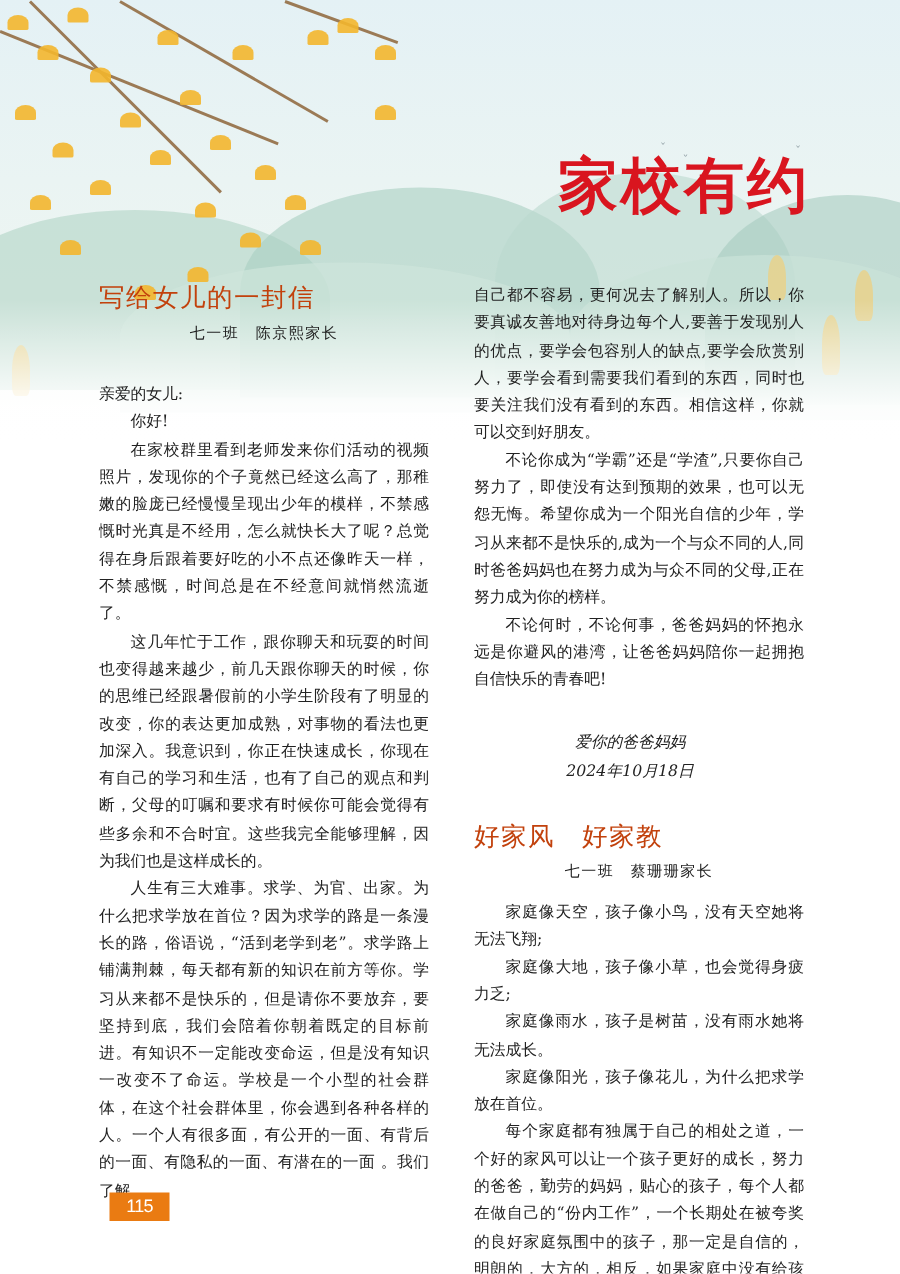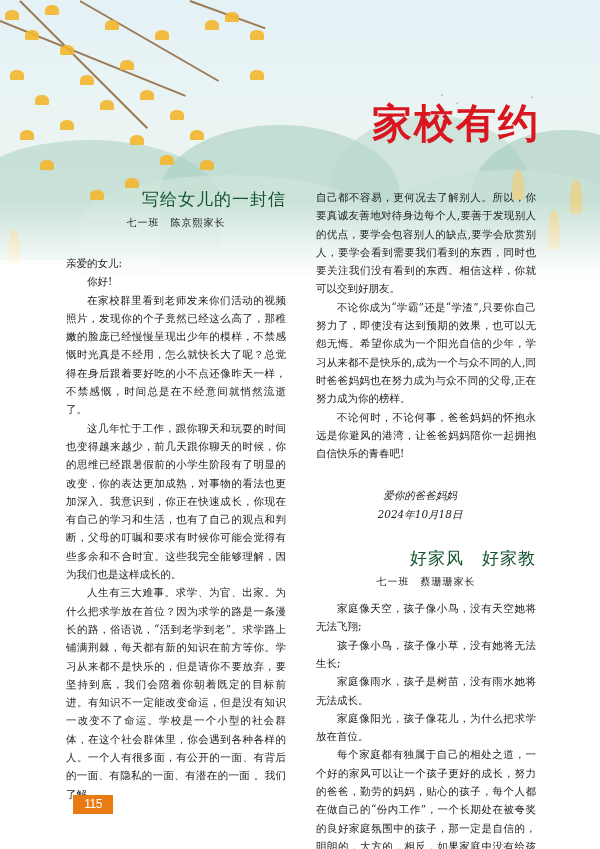--- a/index.html
+++ b/index.html
@@ -33,21 +33,21 @@
     position: absolute; left: 330px; top: 96px; width: 210px; text-align: right;
     font-family: "DejaVu Sans", "Liberation Sans", sans-serif;
     font-weight: bold; font-size: 40px; letter-spacing: 2px;
     color: #d9151f;
   }
 
   .col { position: absolute; font-size: 10.5px; line-height: 18.3px; }
   .col-left { left: 66px; top: 186px; width: 220px; }
   .col-right { left: 316px; top: 188px; width: 220px; }
 
-  .art-title { text-align: right; font-size: 17px; line-height: 26px; color: #14532d; letter-spacing: 1px; }
+  .art-title { text-align: left; font-size: 17px; line-height: 26px; color: #c2410c; letter-spacing: 1px; }
   .art-author { text-align: center; font-size: 10px; line-height: 22px; margin-bottom: 20px; letter-spacing: 1px; }
   p { margin: 0; text-align: justify; text-justify: inter-character; }
   .indent { text-indent: 2em; }
   .salutation { margin-top: 2px; }
   .sign { text-align: center; padding-right: 12px; font-style: italic; }
   .gap-sign { margin-top: 24px; }
   .art2 { margin-top: 22px; }
   .art2 .art-author { margin-bottom: 6px; }
 
   .page-num {
@@ -125,20 +125,20 @@
   <p>自己都不容易，更何况去了解别人。所以，你要真诚友善地对待身边每个人,要善于发现别人的优点，要学会包容别人的缺点,要学会欣赏别人，要学会看到需要我们看到的东西，同时也要关注我们没有看到的东西。相信这样，你就可以交到好朋友。</p>
   <p class="indent">不论你成为“学霸”还是“学渣”,只要你自己努力了，即使没有达到预期的效果，也可以无怨无悔。希望你成为一个阳光自信的少年，学习从来都不是快乐的,成为一个与众不同的人,同时爸爸妈妈也在努力成为与众不同的父母,正在努力成为你的榜样。</p>
   <p class="indent">不论何时，不论何事，爸爸妈妈的怀抱永远是你避风的港湾，让爸爸妈妈陪你一起拥抱自信快乐的青春吧!</p>
   <p class="sign gap-sign">爱你的爸爸妈妈</p>
   <p class="sign">2024年10月18日</p>
 
   <div class="art2">
     <div class="art-title">好家风　好家教</div>
     <div class="art-author">七一班　蔡珊珊家长</div>
     <p class="indent">家庭像天空，孩子像小鸟，没有天空她将无法飞翔;</p>
-    <p class="indent">孩子像小鸟，孩子像小草，没有她将无法生长;</p>
+    <p class="indent">家庭像大地，孩子像小草，也会觉得身疲力乏;</p>
     <p class="indent">家庭像雨水，孩子是树苗，没有雨水她将无法成长。</p>
     <p class="indent">家庭像阳光，孩子像花儿，为什么把求学放在首位。</p>
     <p class="indent">每个家庭都有独属于自己的相处之道，一个好的家风可以让一个孩子更好的成长，努力的爸爸，勤劳的妈妈，贴心的孩子，每个人都在做自己的“份内工作”，一个长期处在被夸奖的良好家庭氛围中的孩子，那一定是自信的，明朗的，大方的，相反，如果家庭中没有给孩子更多的关爱，也会导致叛逆期的到来，在与孩子的沟通中，也会觉得身疲力乏。</p>
   </div>
 </div>
 
 <div class="page-num">115</div>
 
 </body></html>

